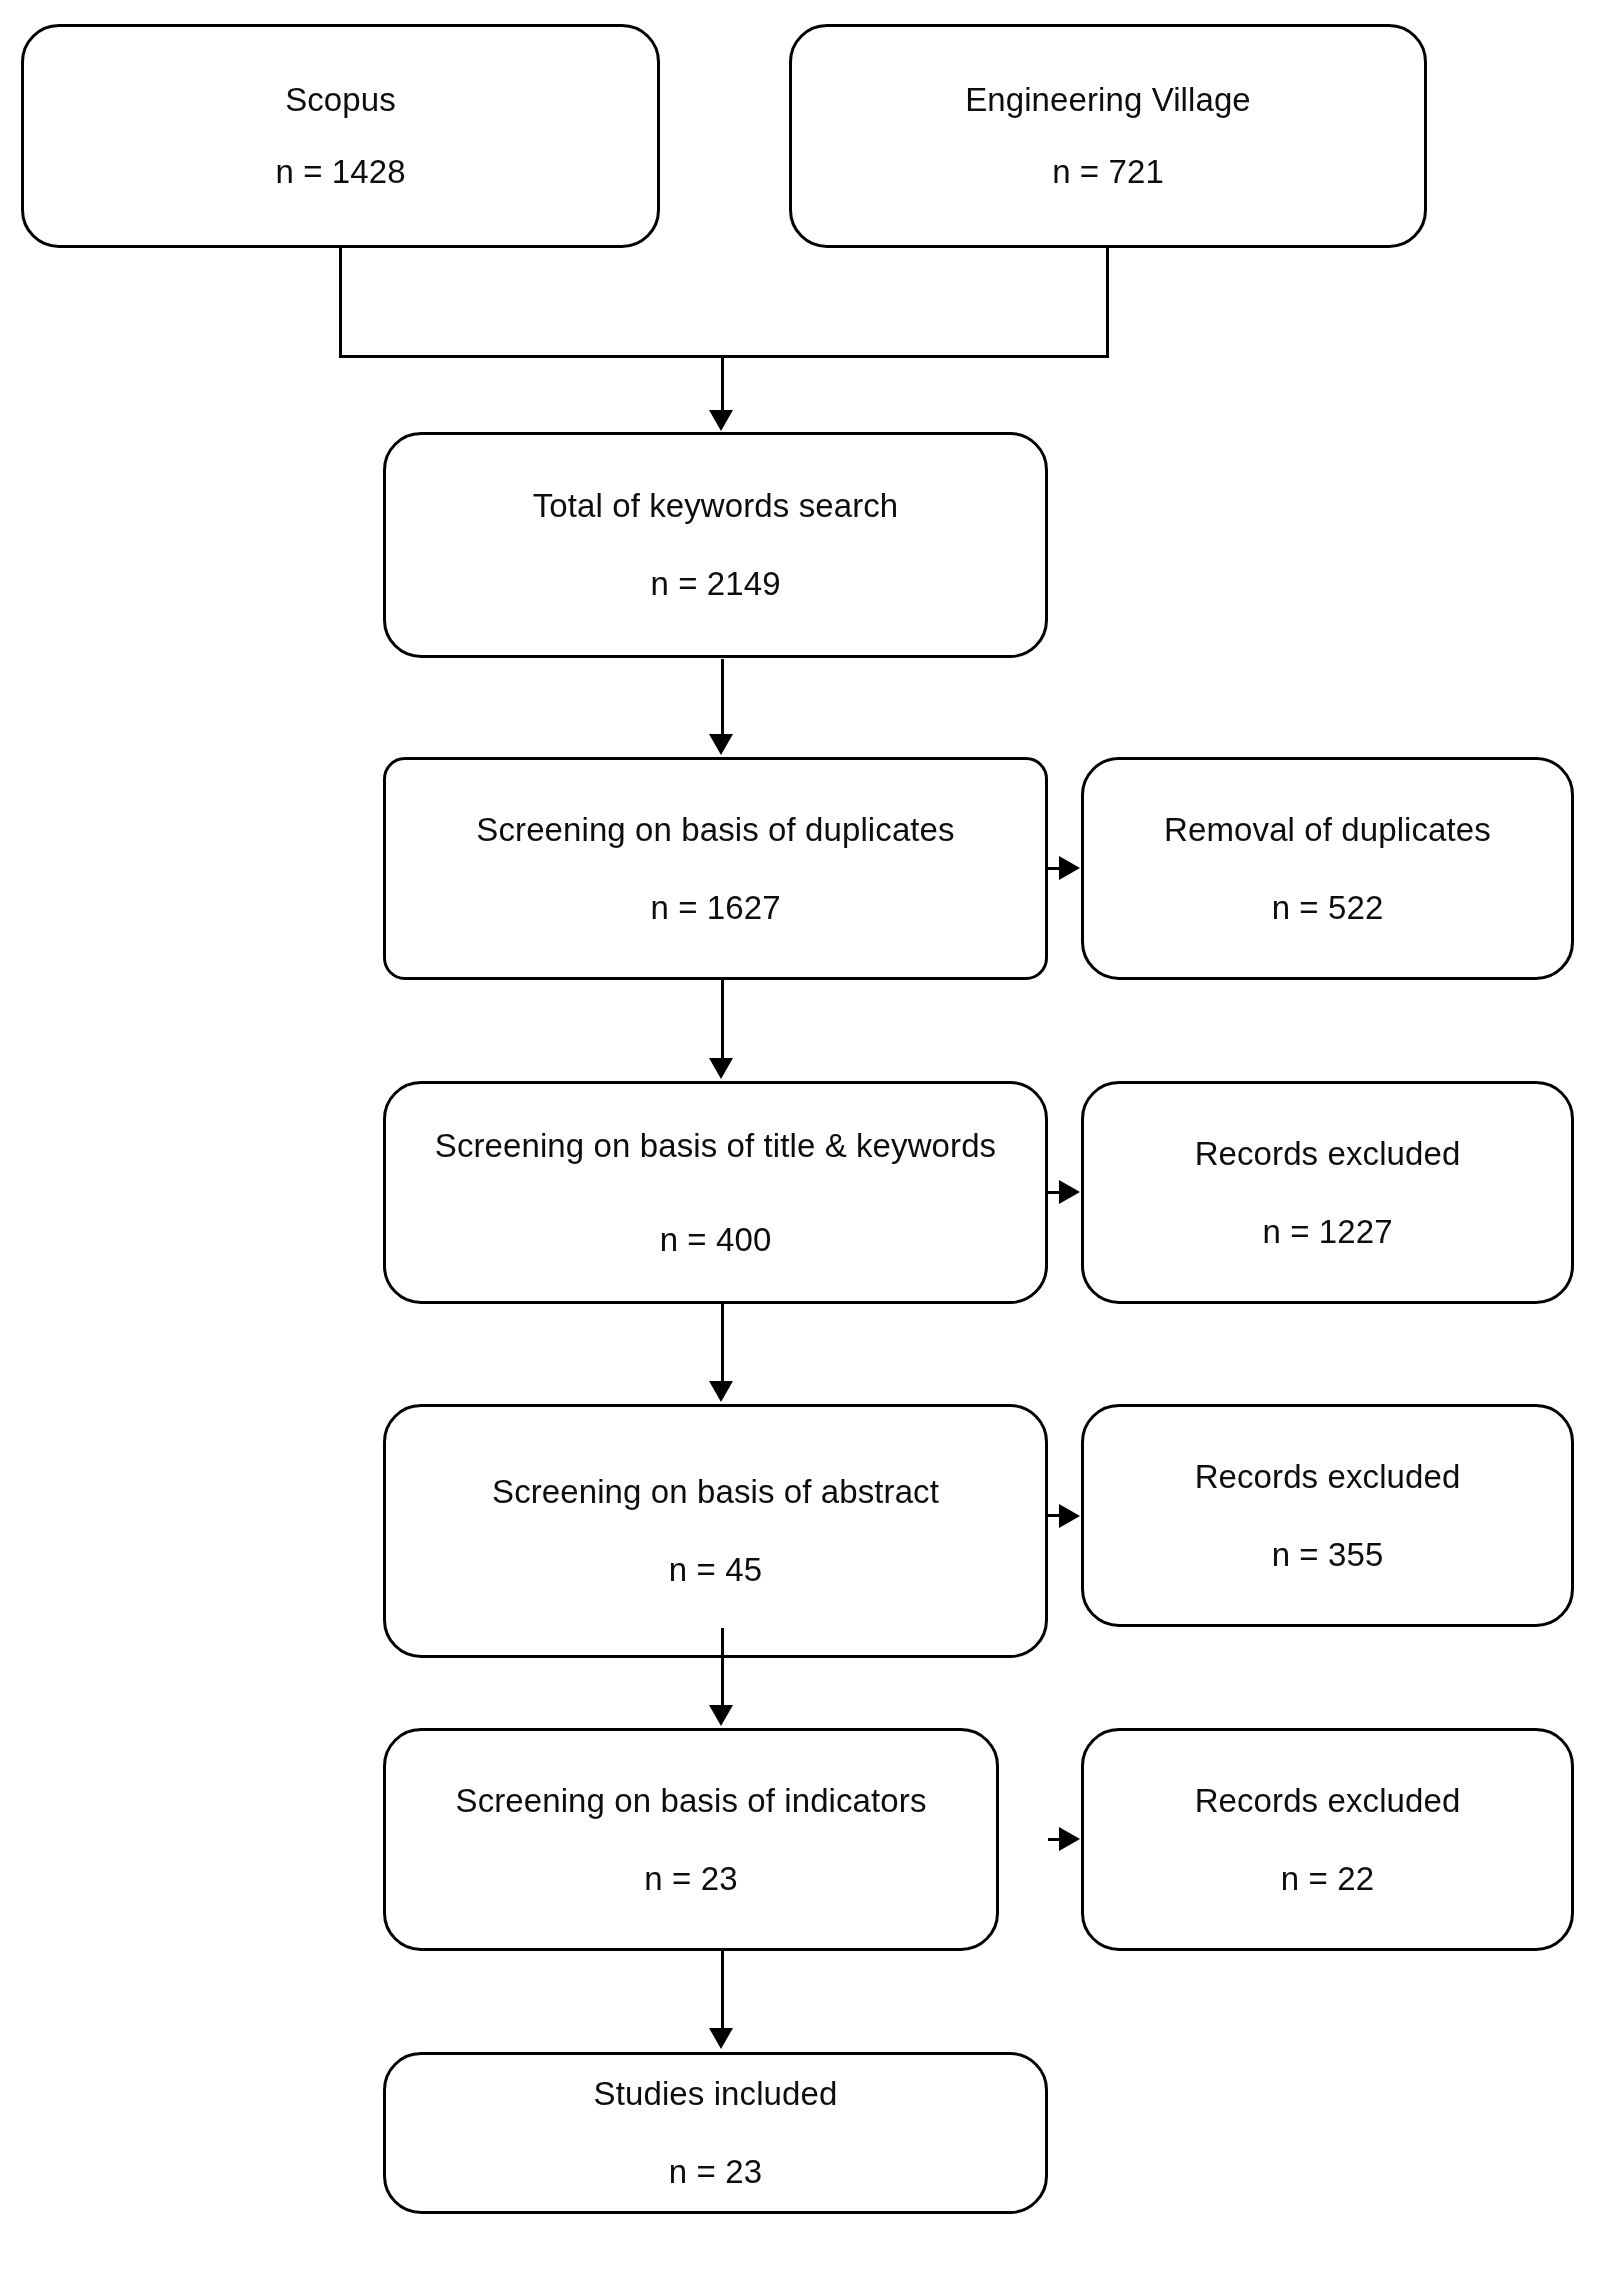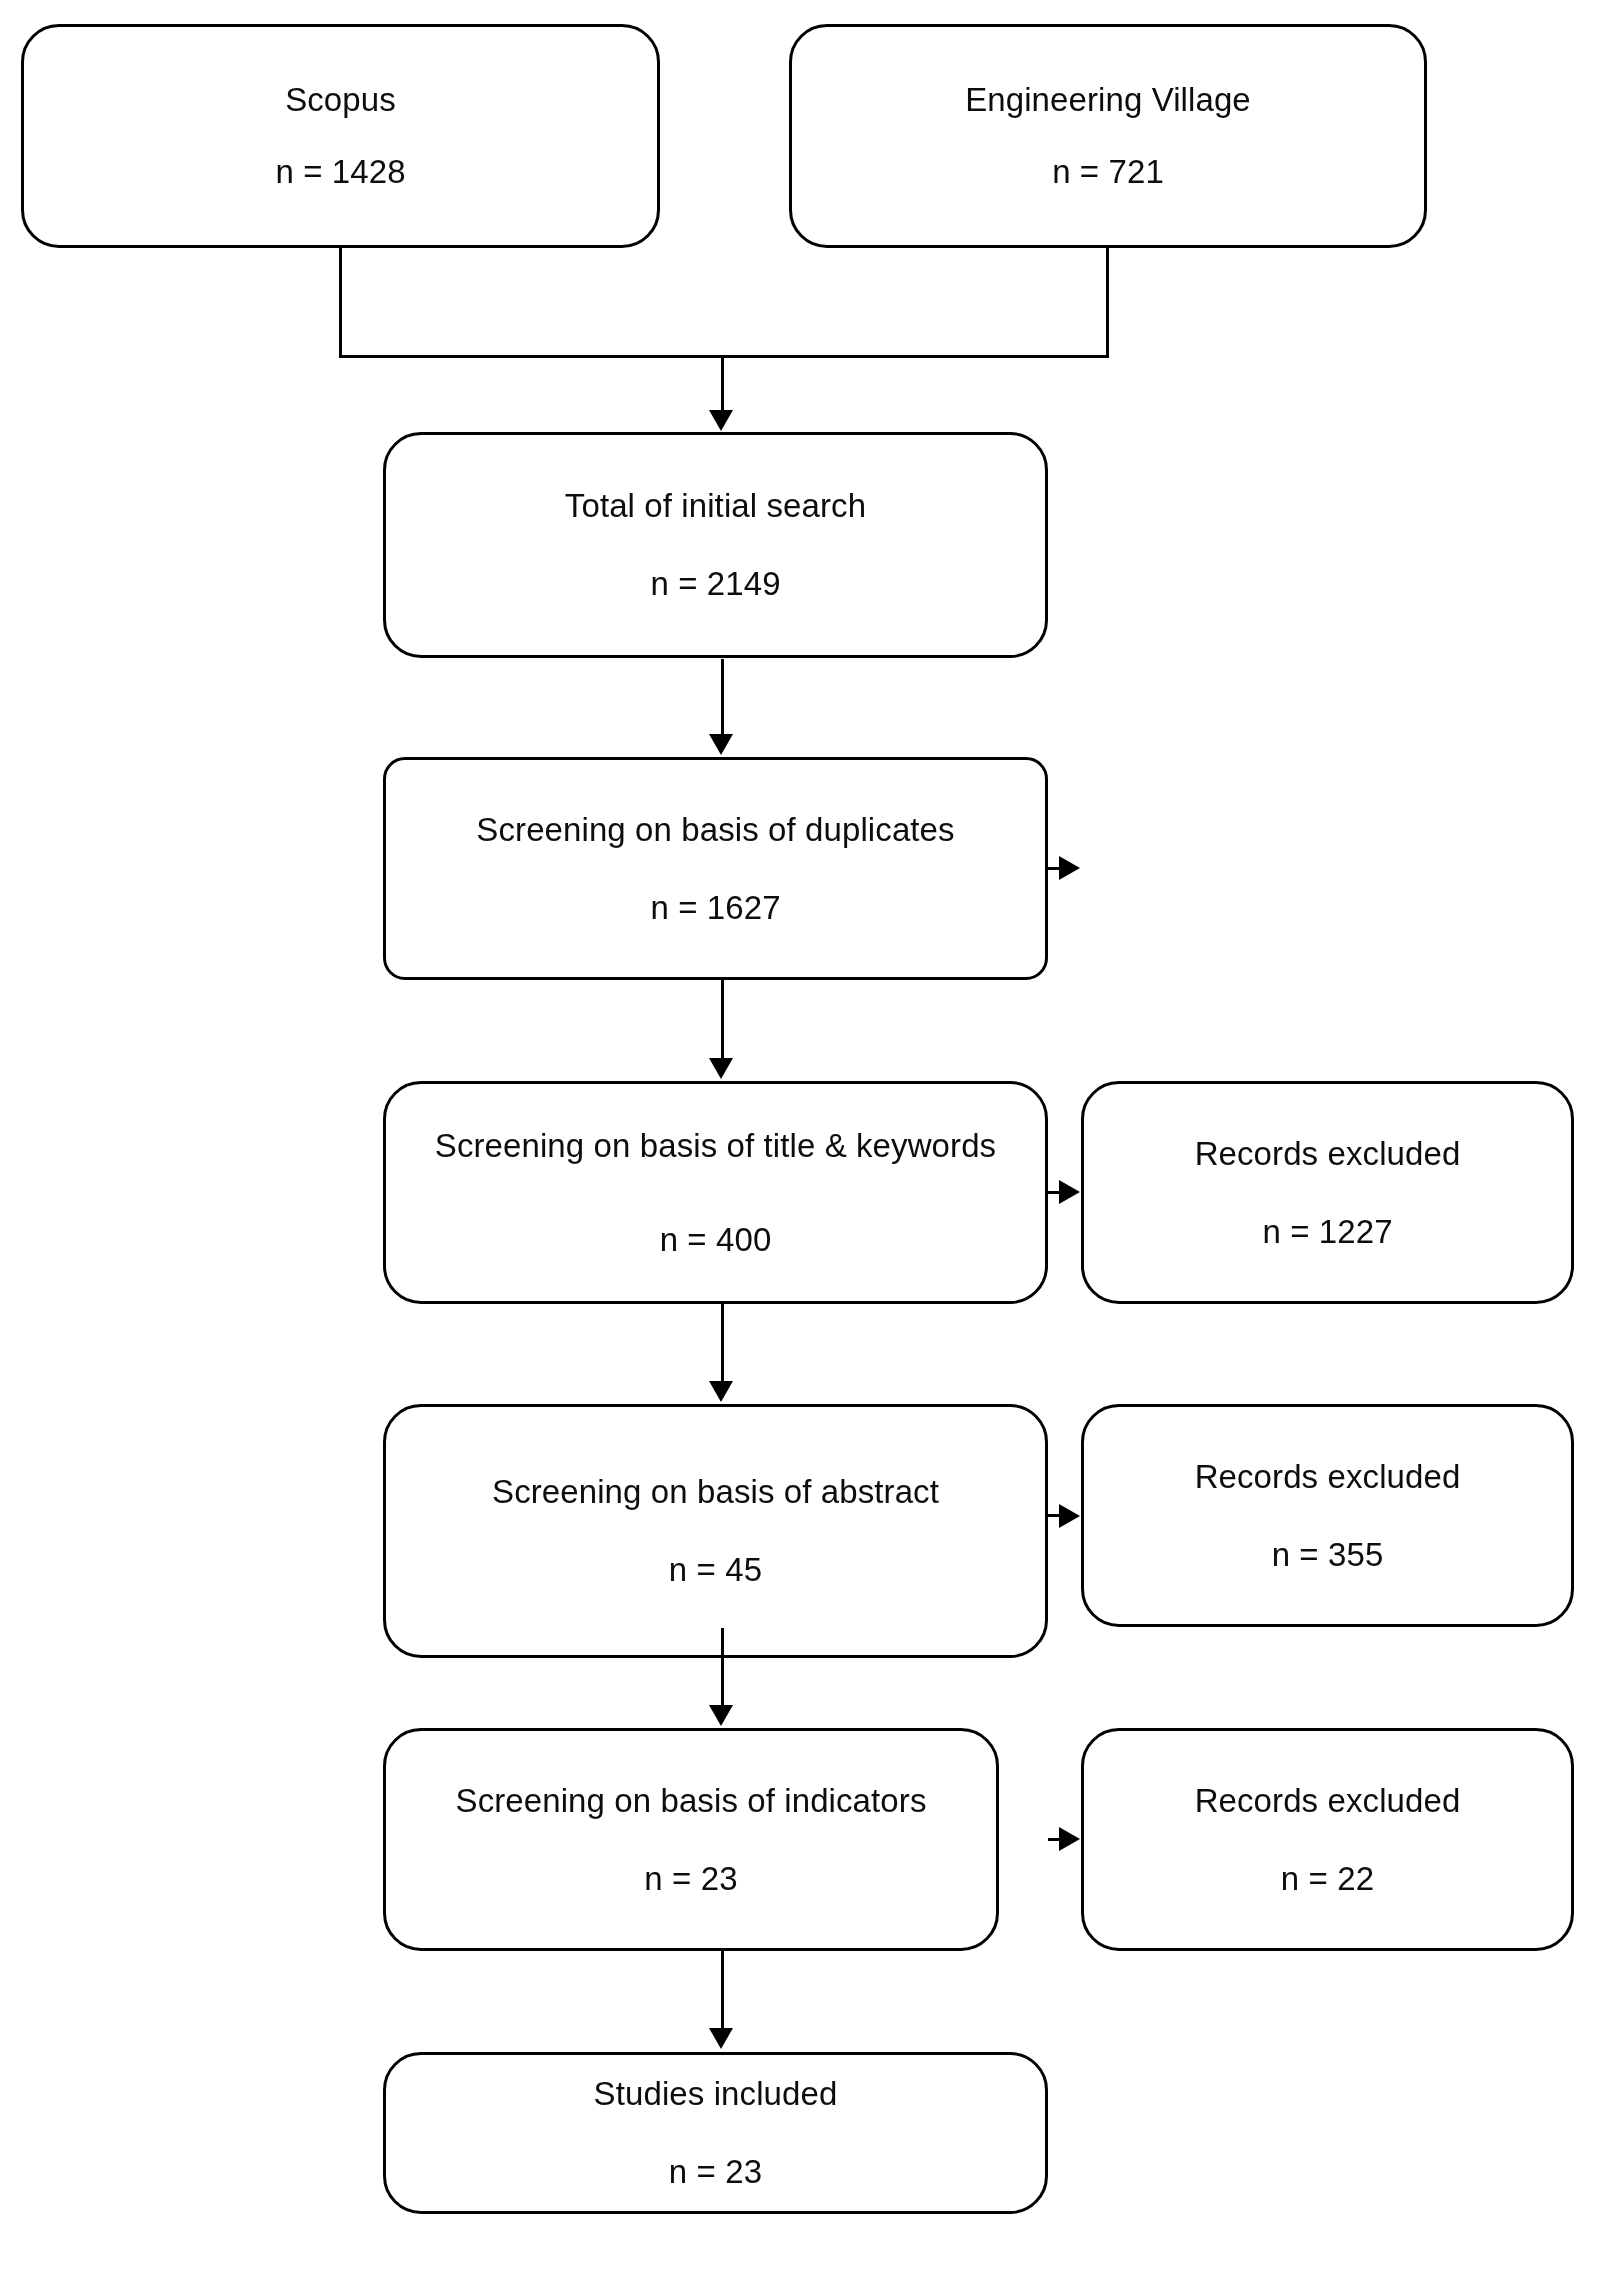--- a/index.html
+++ b/index.html
@@ -91,32 +91,36 @@
     <div class="count">n = 721</div>
   </div>
 
   <div class="vline" style="left:339px; top:248px; height:110px;"></div>
   <div class="vline" style="left:1106px; top:248px; height:110px;"></div>
   <div class="hline" style="left:339px; top:355px; width:770px;"></div>
   <div class="vline" style="left:721px; top:355px; height:57px;"></div>
   <div class="arrow-down" style="left:709px; top:410px;"></div>
 
   <div class="node" style="left:383px; top:432px; width:665px; height:226px;">
-    <div class="label">Total of initial search</div>
+    <div class="label">Total of keywords search</div>
     <div class="count">n = 2149</div>
   </div>
 
   <div class="vline" style="left:721px; top:659px; height:77px;"></div>
   <div class="arrow-down" style="left:709px; top:734px;"></div>
 
   <div class="node" style="left:383px; top:757px; width:665px; height:223px;border-radius:22px;">
     <div class="label">Screening on basis of duplicates</div>
     <div class="count">n = 1627</div>
   </div>
 
+  <div class="node" style="left:1081px; top:757px; width:493px; height:223px;">
+    <div class="label">Removal of duplicates</div>
+    <div class="count">n = 522</div>
+  </div>
 
   <div class="hline" style="left:1048px; top:867px; width:14px;"></div>
   <div class="arrow-right" style="left:1059px; top:856px;"></div>
 
   <div class="vline" style="left:721px; top:980px; height:79px;"></div>
   <div class="arrow-down" style="left:709px; top:1058px;"></div>
 
   <div class="node" style="left:383px; top:1081px; width:665px; height:223px;gap:16px;">
     <div class="label">Screening on basis of title &amp; keywords</div>
     <div class="count">n = 400</div>

